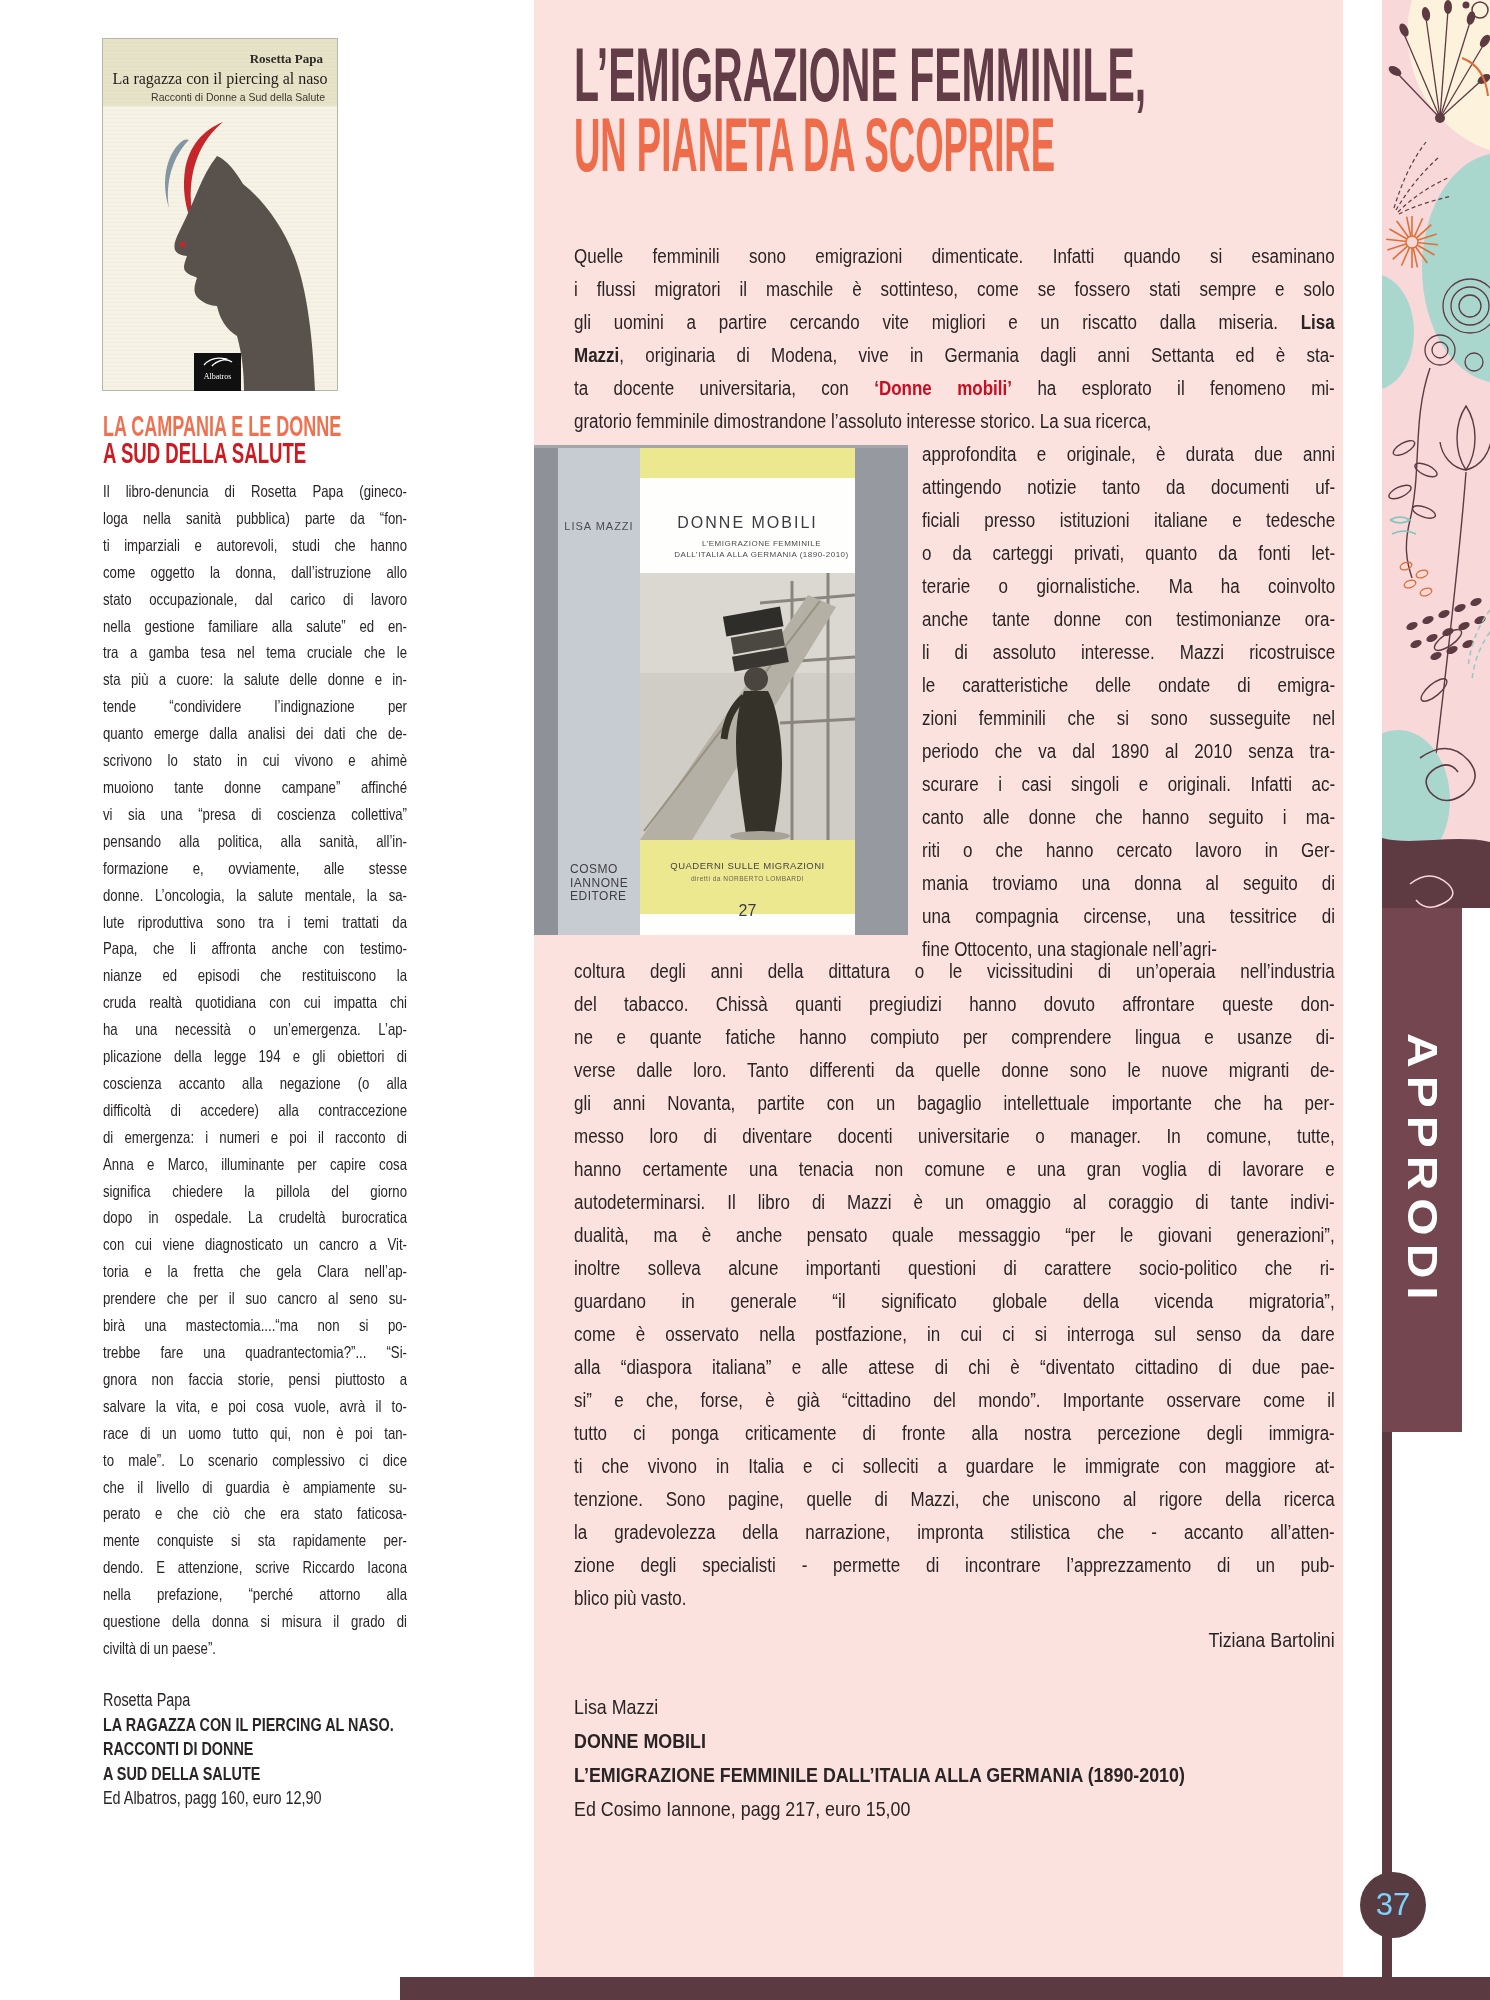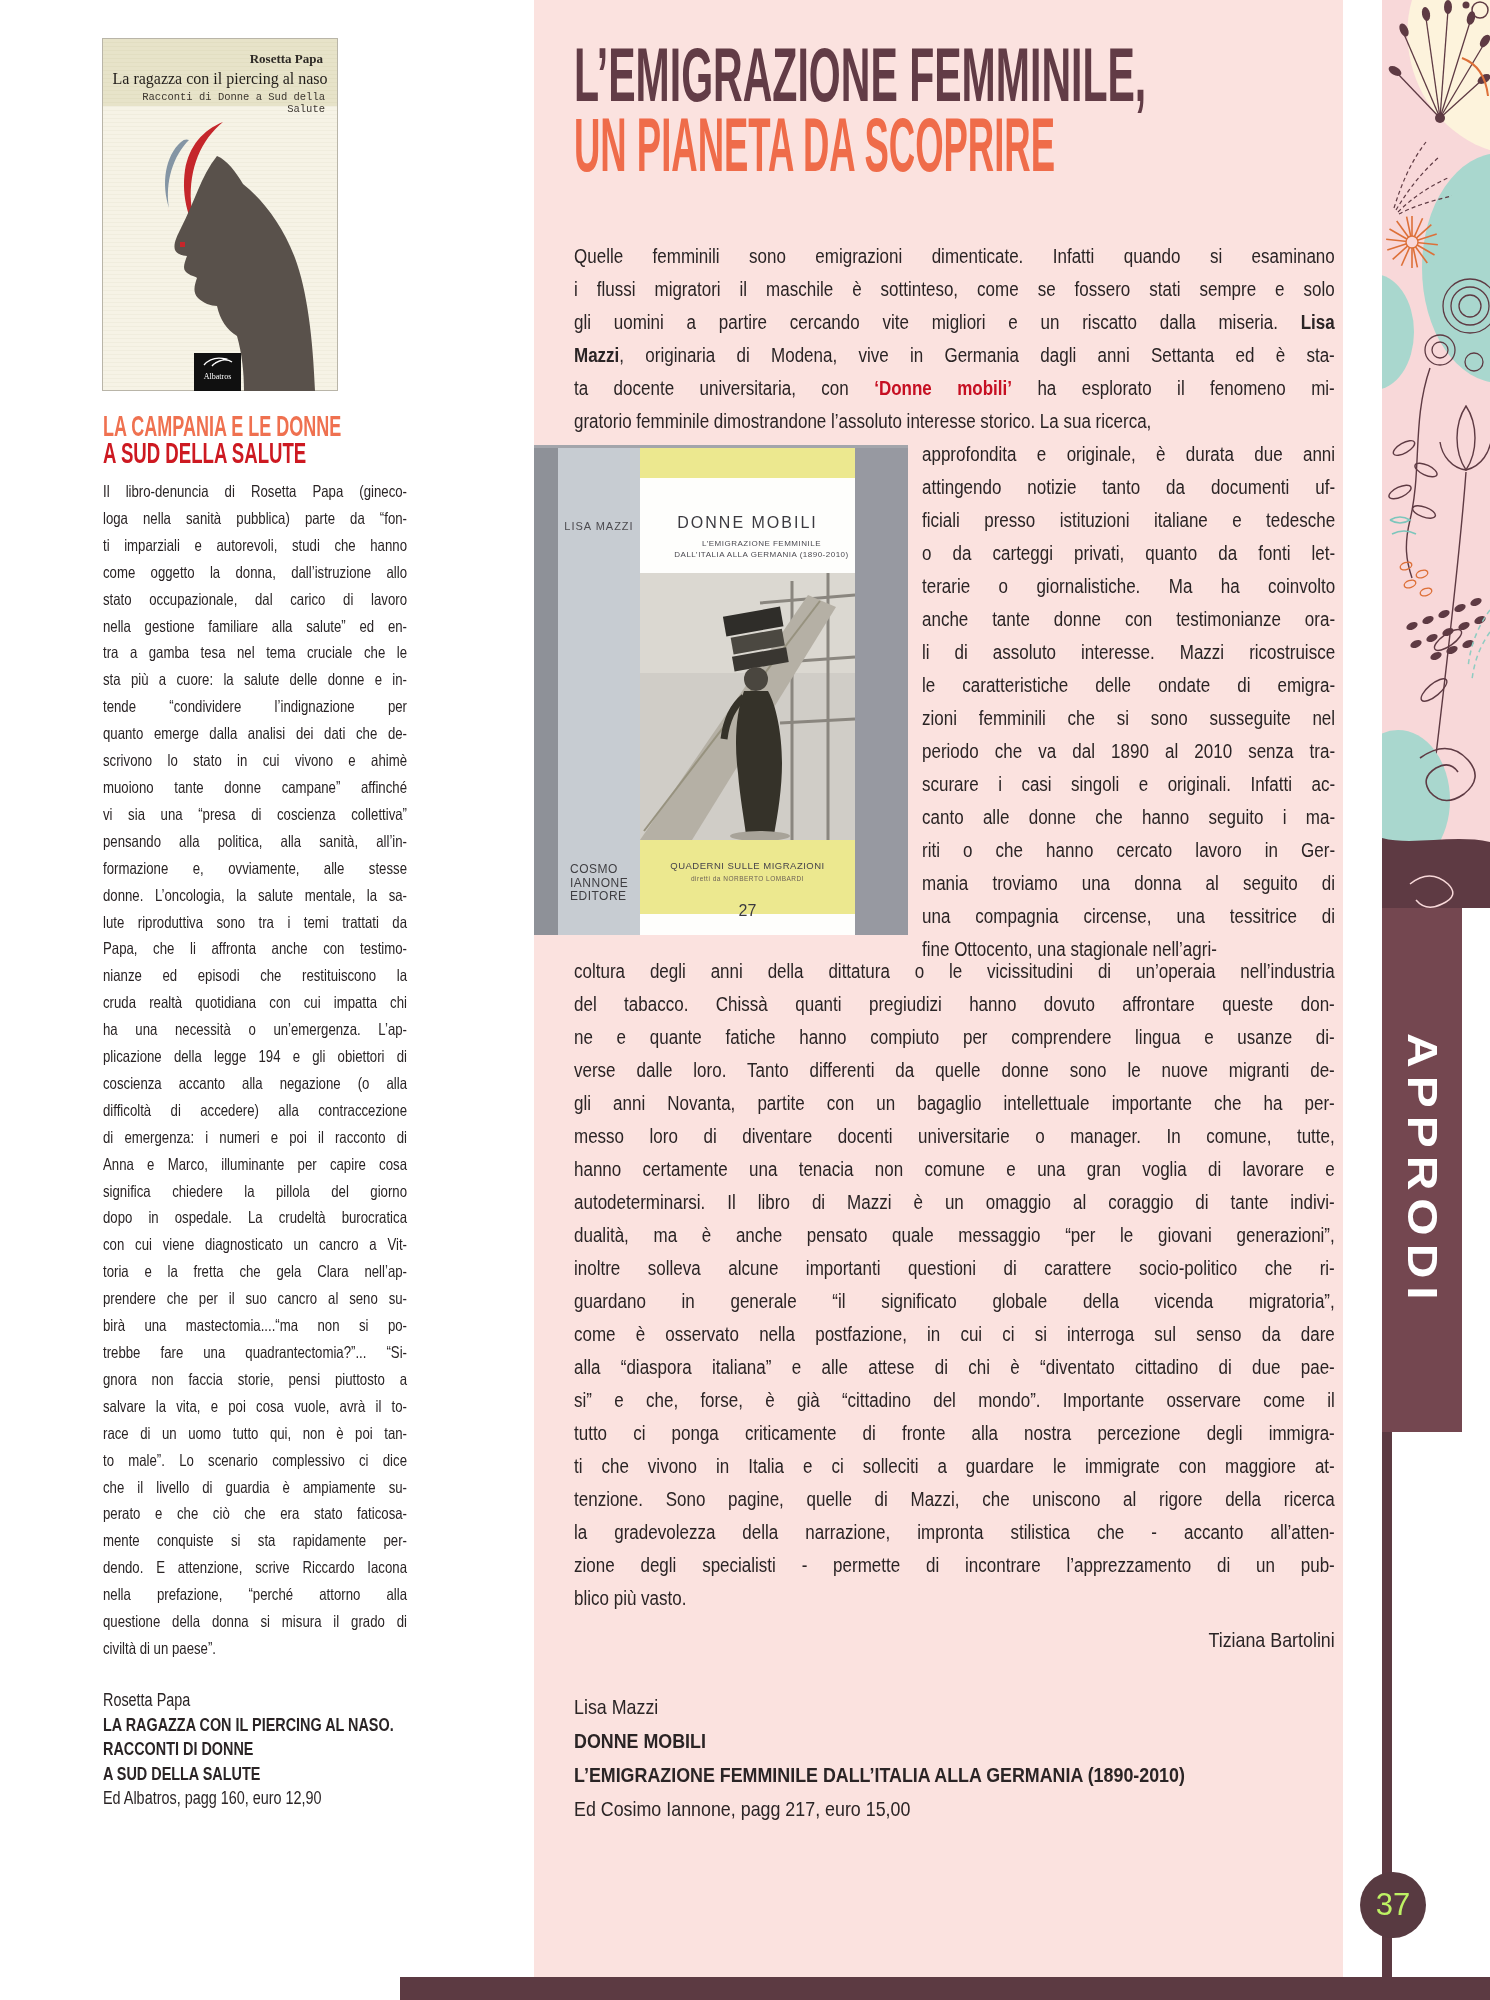--- a/index.html
+++ b/index.html
@@ -37,21 +37,21 @@
   
   .cover1{position:absolute;left:102px;top:38px;width:236px;height:353px;background:#f6f3e6;
           border:1px solid #b9b5a8;box-sizing:border-box;
           background-image:repeating-linear-gradient(0deg,#f6f3e6 0 3px,#f0edde 3px 4px);}
   .c1-band{position:absolute;left:0;top:0;width:100%;height:67px;
            background:#e7e3c9;background-image:repeating-linear-gradient(0deg,#e7e3c9 0 3px,#e2dec2 3px 4px);}
   .c1-author{padding:12px 14px 0 0;text-align:right;font-family:"Liberation Serif",serif;
              font-weight:700;font-size:13px;color:#2e2a26;}
   .c1-title{text-align:center;font-family:"Liberation Serif",serif;font-weight:400;font-size:16px;
             margin-top:3px;color:#211d1a;}
-  .c1-sub{text-align:right;padding-right:12px;font-family:Liberation Mono, monospace;font-size:10.5px;
+  .c1-sub{text-align:right;padding-right:12px;font-family:Liberation Sans, sans-serif;font-size:10.5px;
           margin-top:3px;color:#3c362f;}
   .c1-face{position:absolute;left:0;top:67px;width:234px;height:285px;}
   .c1-logo{position:absolute;left:91px;top:314px;width:47px;height:38px;background:#101010;
            text-align:center;color:#ffffff;}
   .c1-logo-text{font-family:"Liberation Serif",serif;font-size:8px;margin-top:1px;}
 
   .lheading{position:absolute;left:103px;top:412px;}
   .lh{display:block;font-weight:700;font-size:30px;line-height:27px;white-space:nowrap;
       transform-origin:0 0;}
   .lh1{color:#ef7150;transform:scaleX(0.60);}
@@ -92,21 +92,21 @@
   .vline{position:absolute;left:1382px;top:1432px;width:10px;height:545px;background:#5c3a42;}
   .bottom-bar{position:absolute;left:400px;top:1977px;width:1090px;height:23px;background:#5c3a42;}
 
   
   .footer-text{position:absolute;left:574px;top:1893px;width:772px;text-align:right;
                font-size:25px;color:#4a4346;}
   .f-mag{color:#1d94ae;font-weight:700;}
   .f-sep{color:#9a9295;font-weight:400;padding:0 9px;}
   .f-13{color:#1d94ae;font-weight:700;}
   .page-badge{position:absolute;left:1360px;top:1872px;width:66px;height:66px;border-radius:50%;
-              background:#583a41;color:#bef264;font-size:31px;display:flex;align-items:center;
+              background:#583a41;color:#7dd3fc;font-size:31px;display:flex;align-items:center;
               justify-content:center;}
 </style>
 </head>
 <body>
 
 <div id="page">
 
   <div class="pink-panel"></div>
 
   <div class="cover1">

